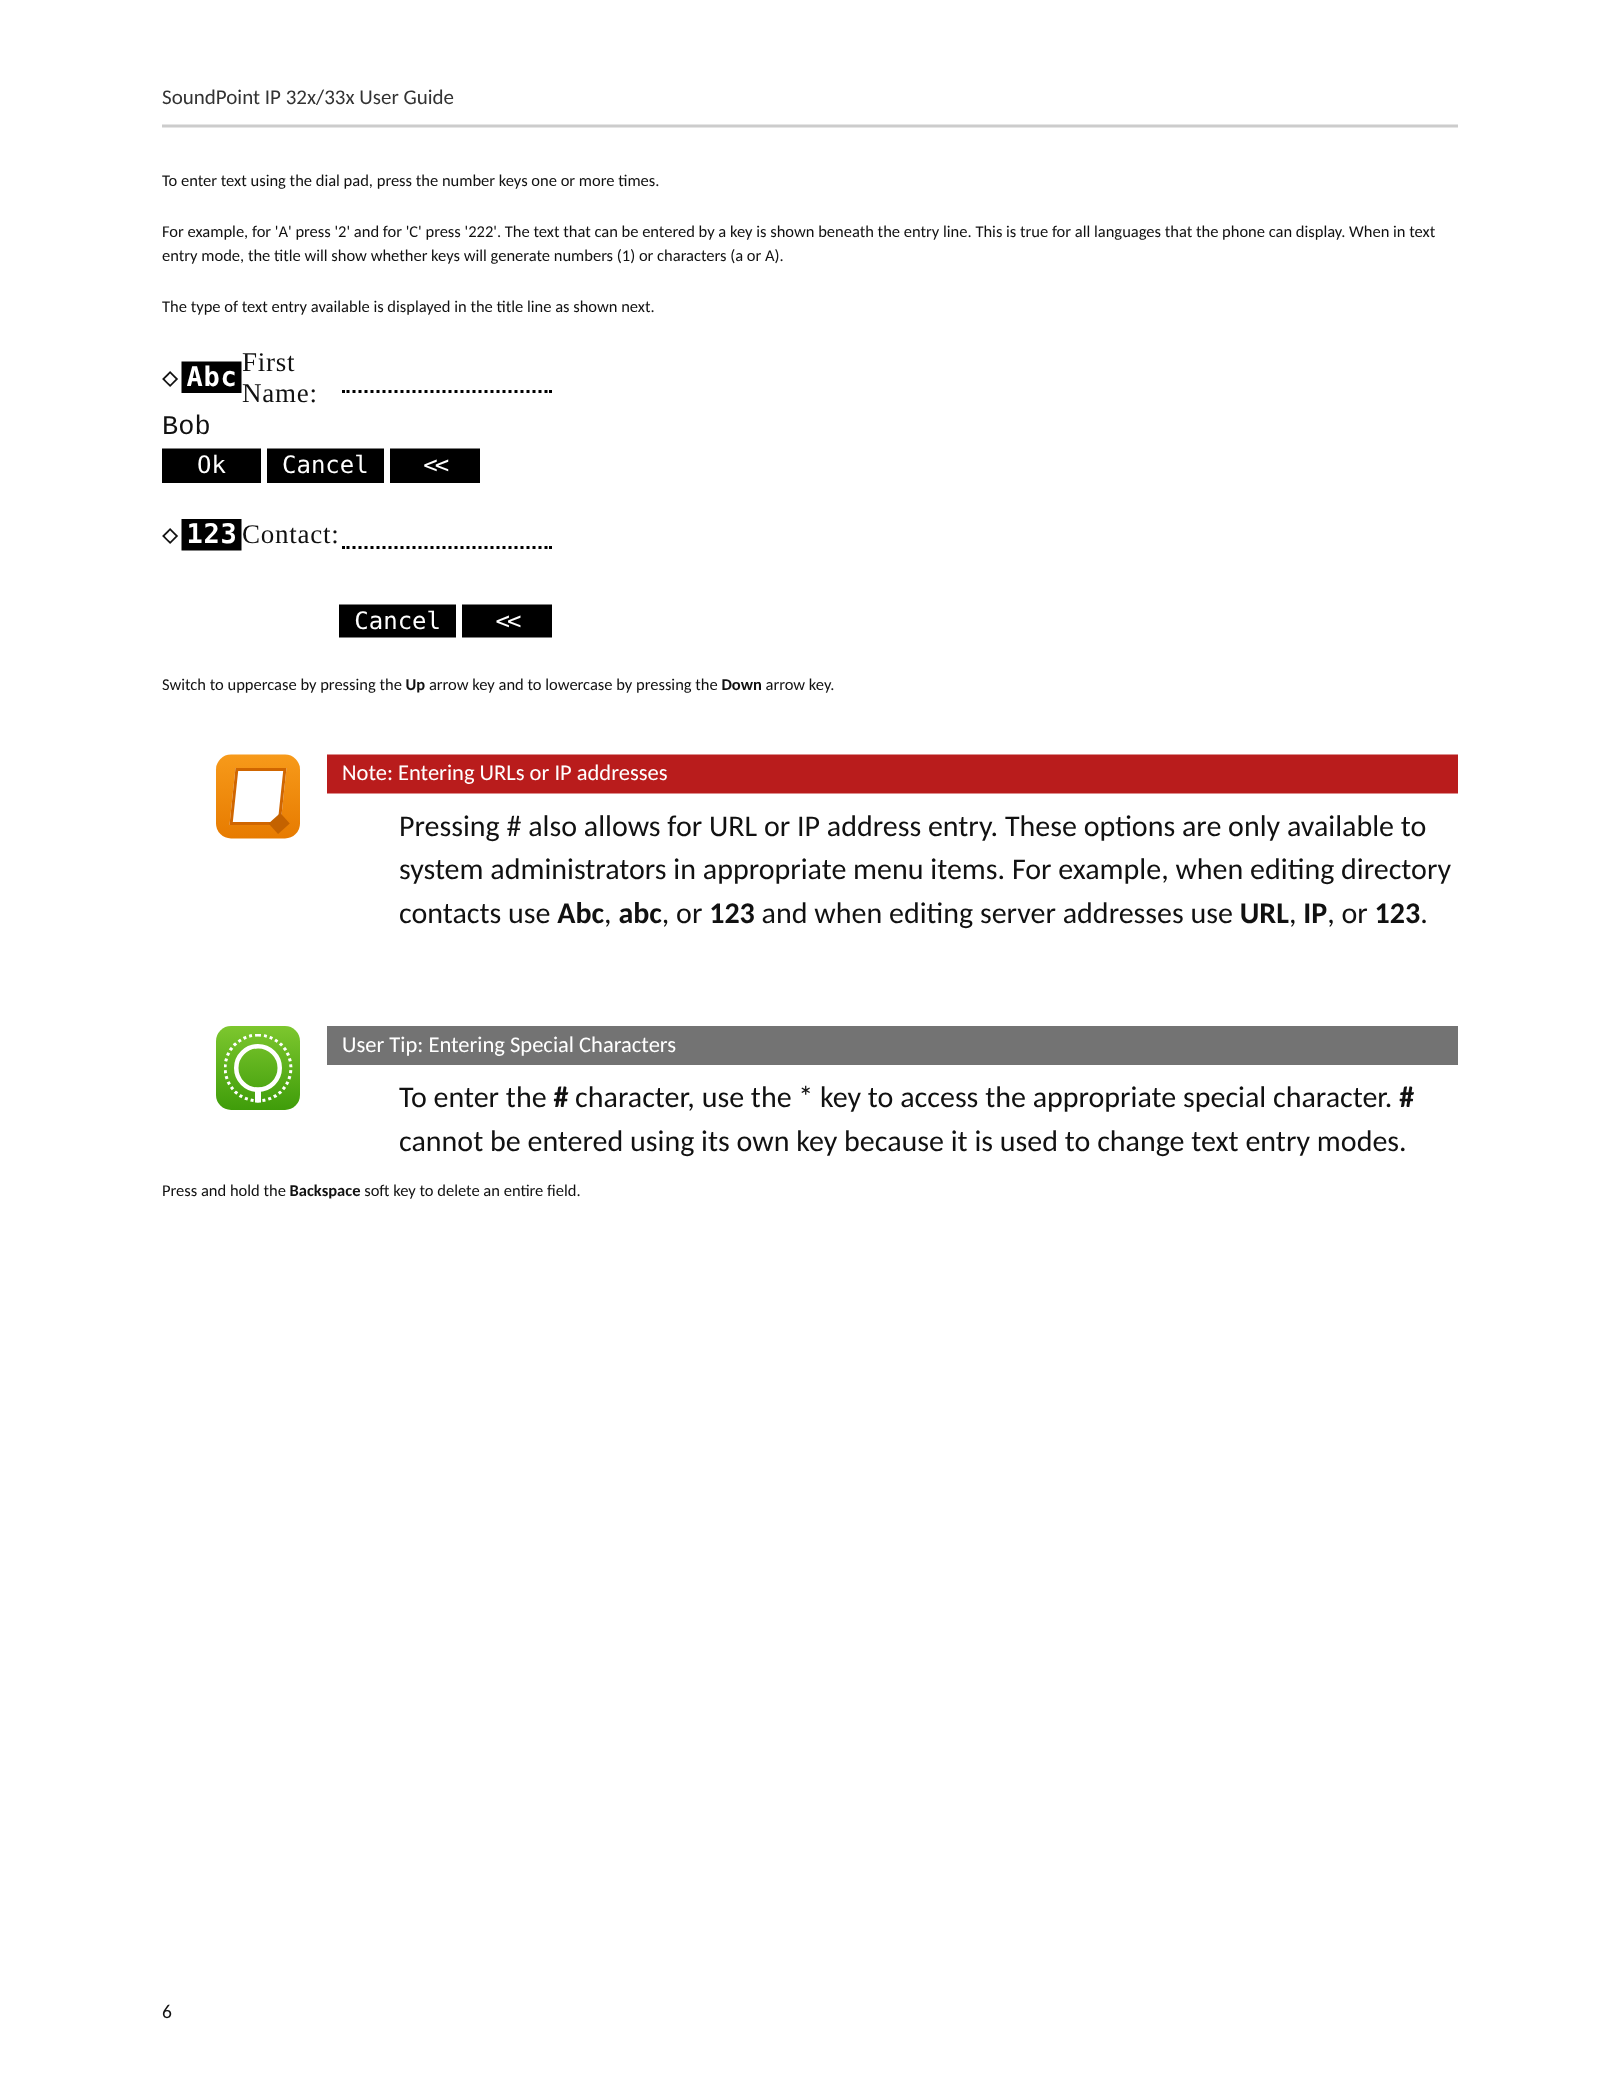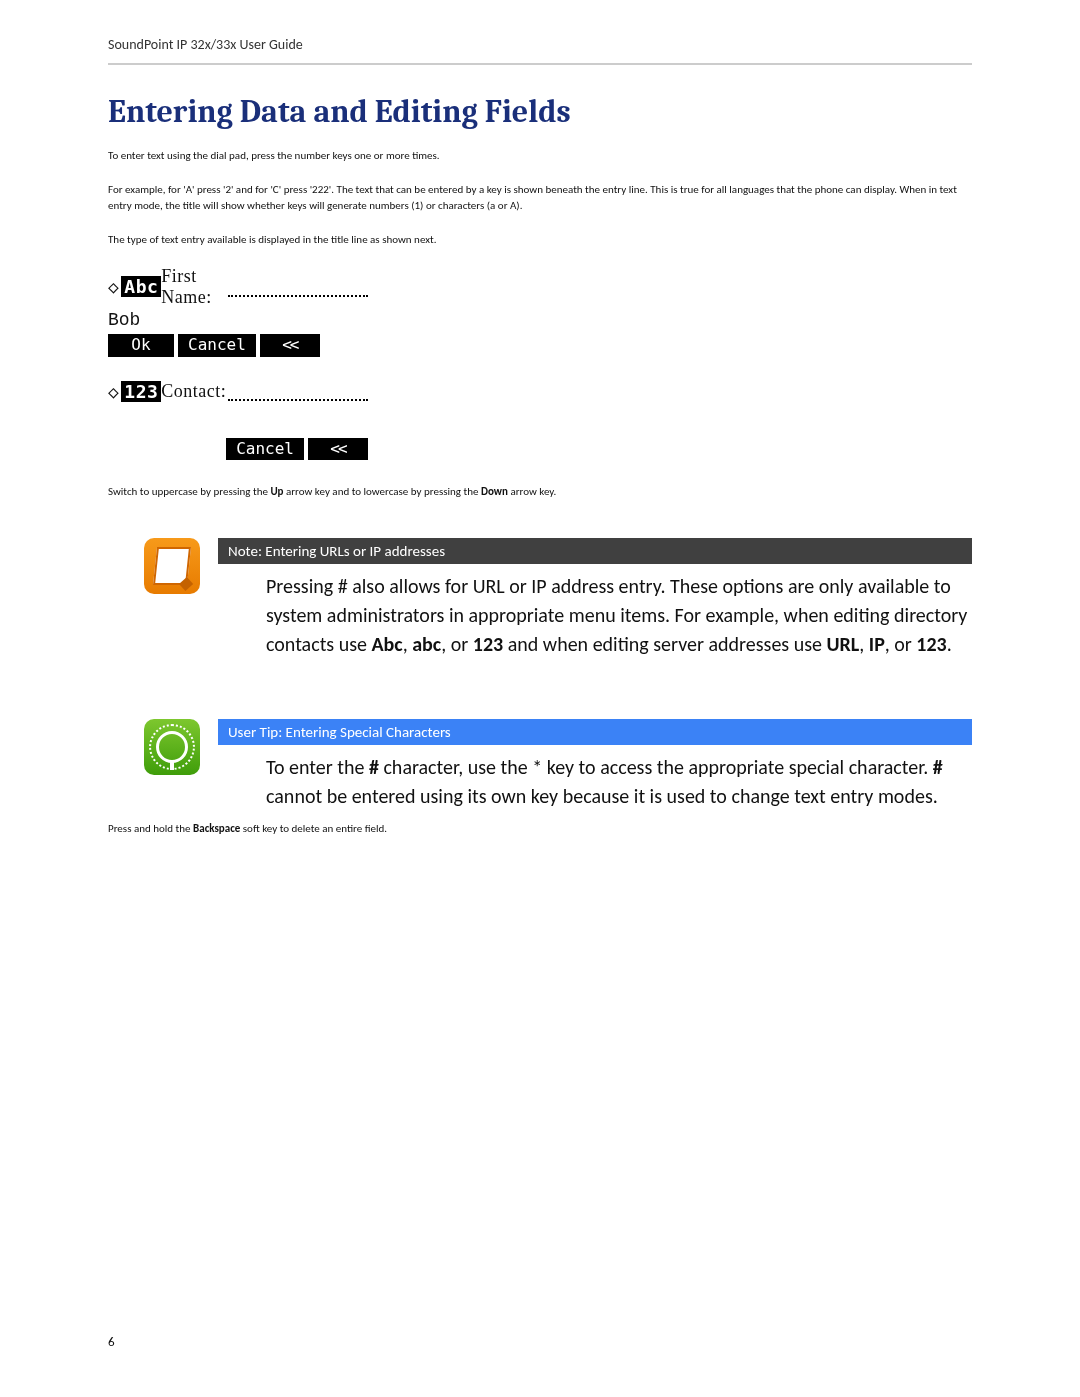--- a/index.html
+++ b/index.html
@@ -7,21 +7,21 @@
     padding: 0;
     background: #ffffff;
     font-family: Calibri, Arial, sans-serif;
     color: #111;
   }
   .page {
     width: 1080px;
     height: 1397px;
     position: relative;
     box-sizing: border-box;
-    padding: 36px 108px 50px 108px;
+    padding: 56px 108px 50px 108px;
   }
   .header-text {
     font-size: 14px;
     color: #333;
     margin-bottom: 10px;
   }
   .hr {
     border: none;
     border-top: 2px solid #ccc;
     margin-bottom: 28px;
@@ -161,22 +161,22 @@
     inset:-10px;
     border:2px dotted #fff;
     border-radius:50%;
   }
   .call-body { flex:1; }
   .call-header {
     color: #fff;
     font-size: 15px;
     padding: 4px 10px;
   }
-  .call-header.orange { background: #404040; }
-  .call-header.green  { background: #3b82f6; }
+  .call-header.orange { background: #b91c1c; }
+  .call-header.green  { background: #737373; }
   .call-text {
     font-size: 20px;
     line-height: 1.45;
     padding: 8px 0 0 0;
     margin-left: 48px;
   }
   .page-num {
     position: absolute;
     bottom: 48px;
     left: 108px;
@@ -184,21 +184,20 @@
   }
 </style>
 </head>
 <body>
 
 <div class="page">
 
   <div class="header-text">SoundPoint IP 32x/33x User Guide</div>
   <hr class="hr">
 
-  <h1 class="section-heading">Entering Data and Editing Fields</h1>
 
   <p class="body">To enter text using the dial pad, press the number keys one or more times.</p>
   <p class="body">For example, for 'A' press '2' and for 'C' press '222'. The text that can be entered by a key is shown beneath the entry line. This is true for all languages that the phone can display. When in text entry mode, the title will show whether keys will generate numbers (1) or characters (a or A).</p>
   <p class="body">The type of text entry available is displayed in the title line as shown next.</p>
 
   <div class="lcd lcd1">
     <div class="lcd-row lcd-title-line">
       <span class="nav-icon">◇</span>
       <span class="inv">Abc</span>
       <span class="lcd-label">First Name:</span>

